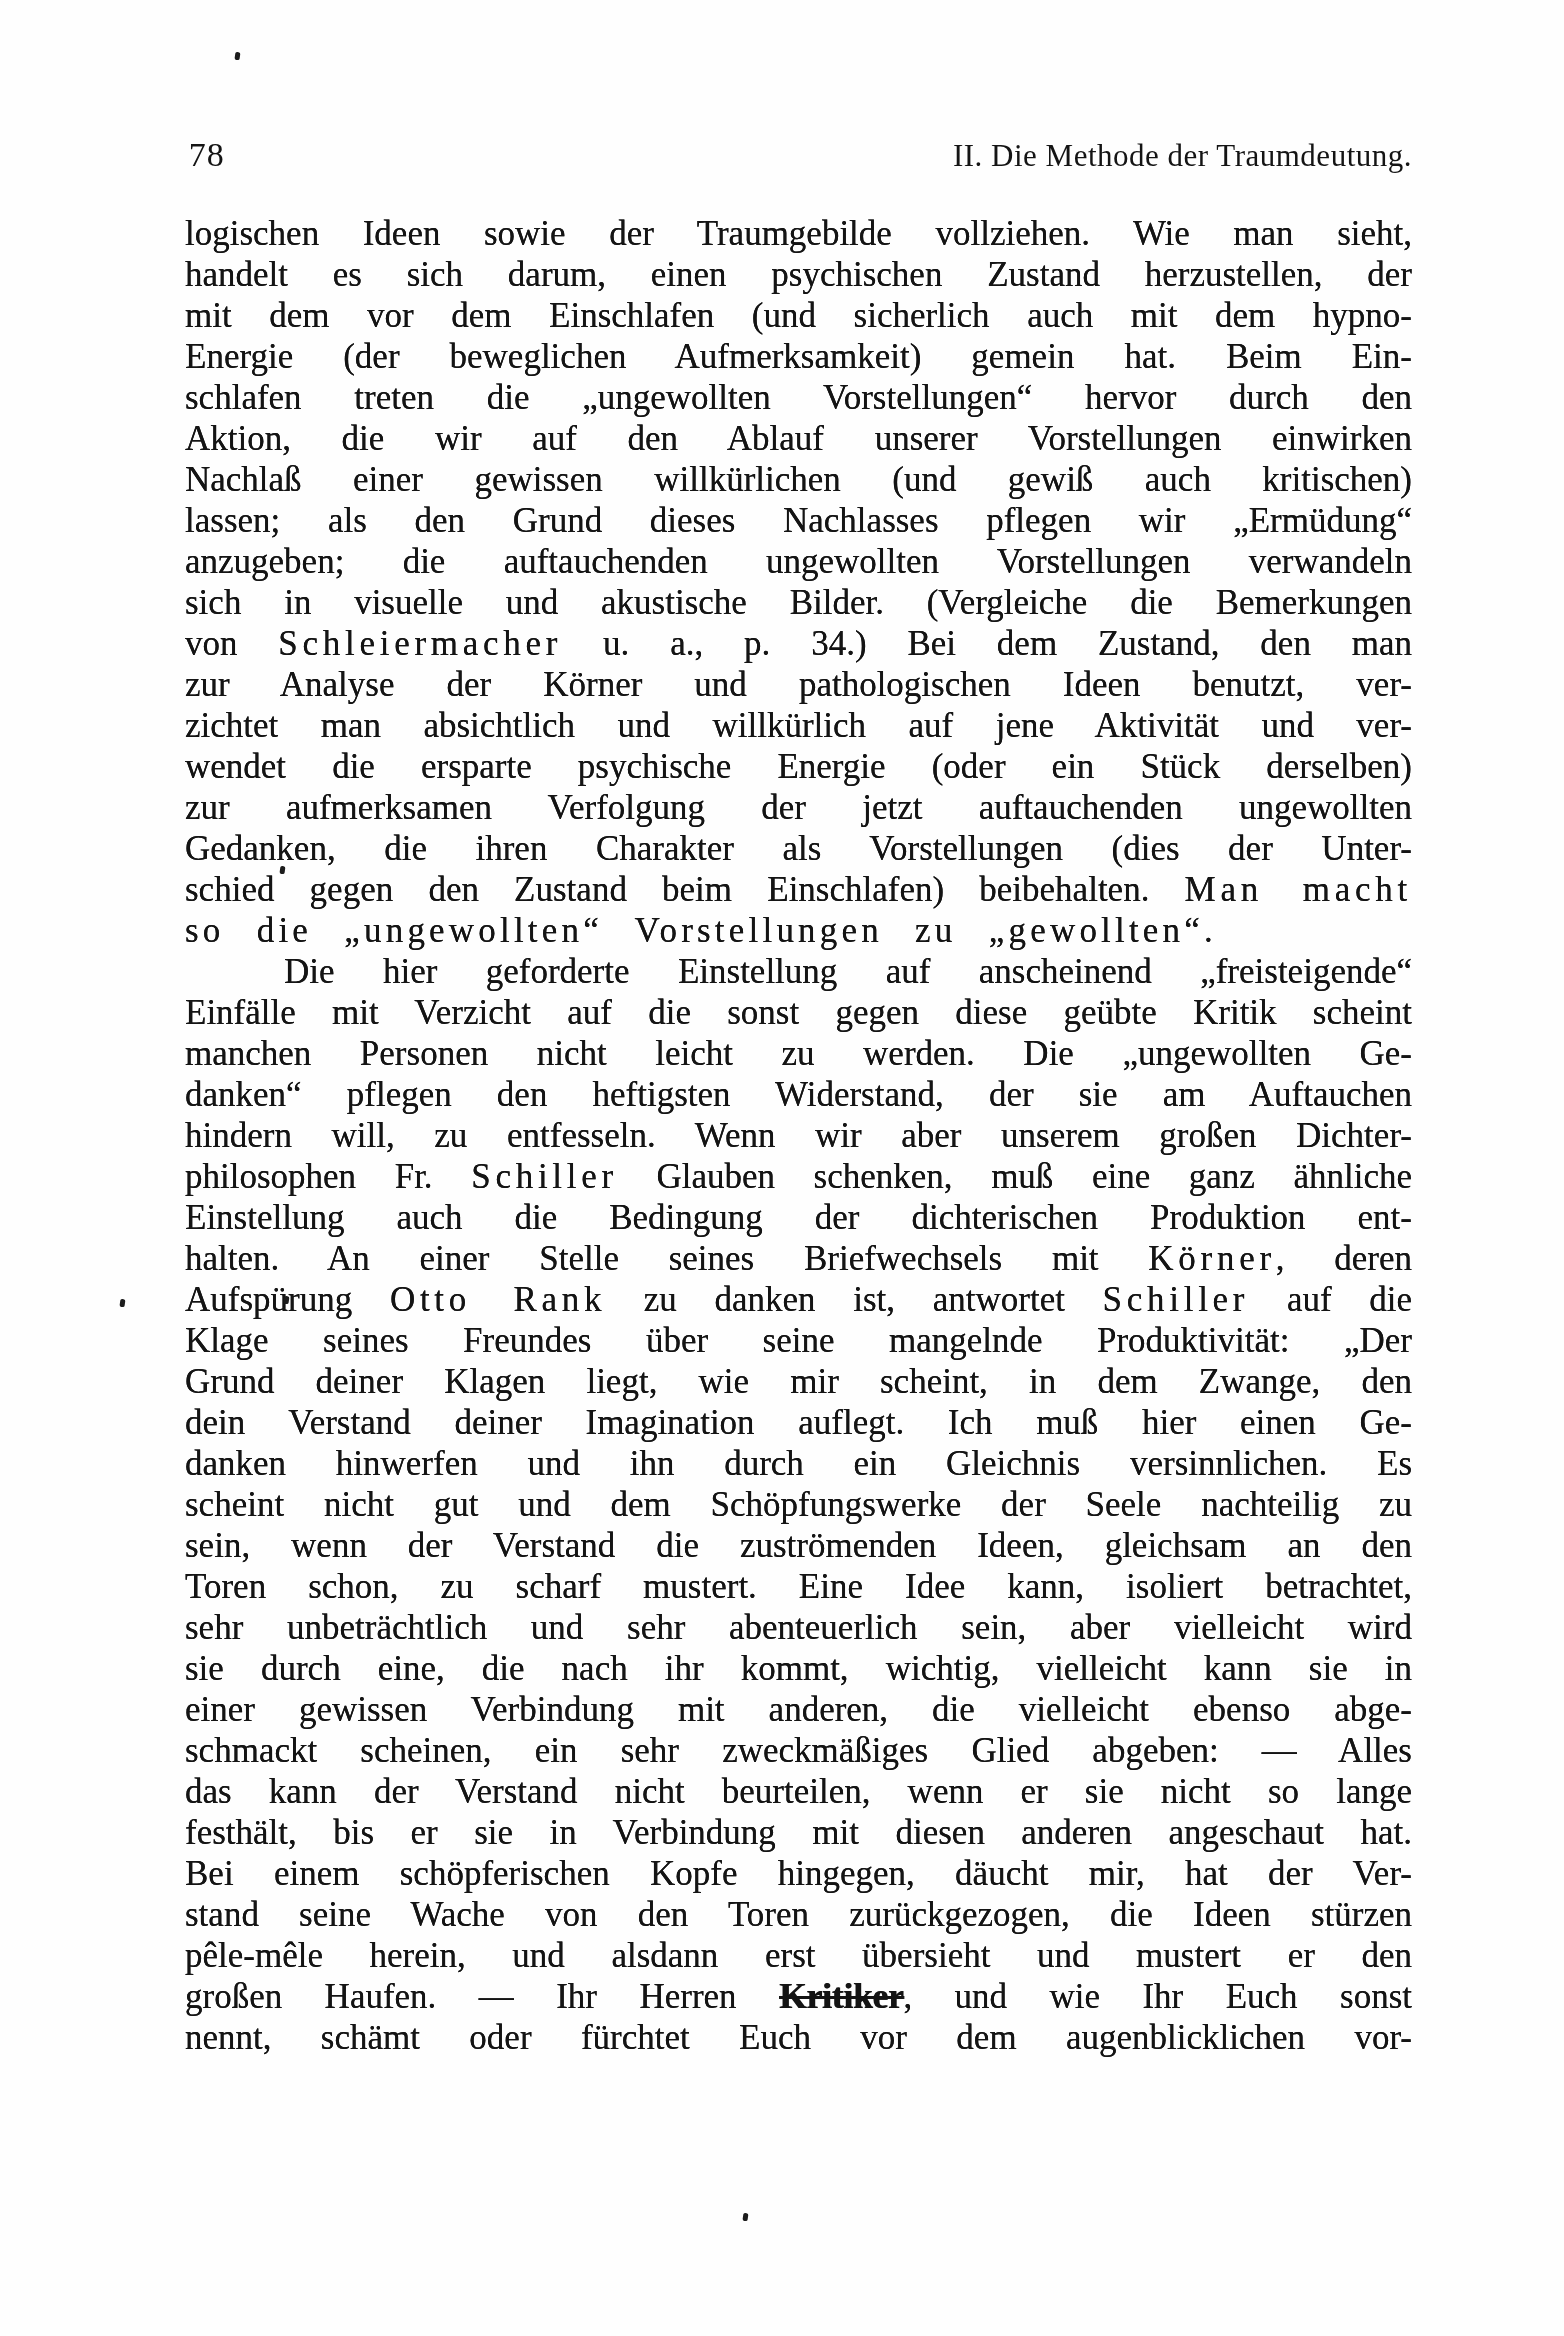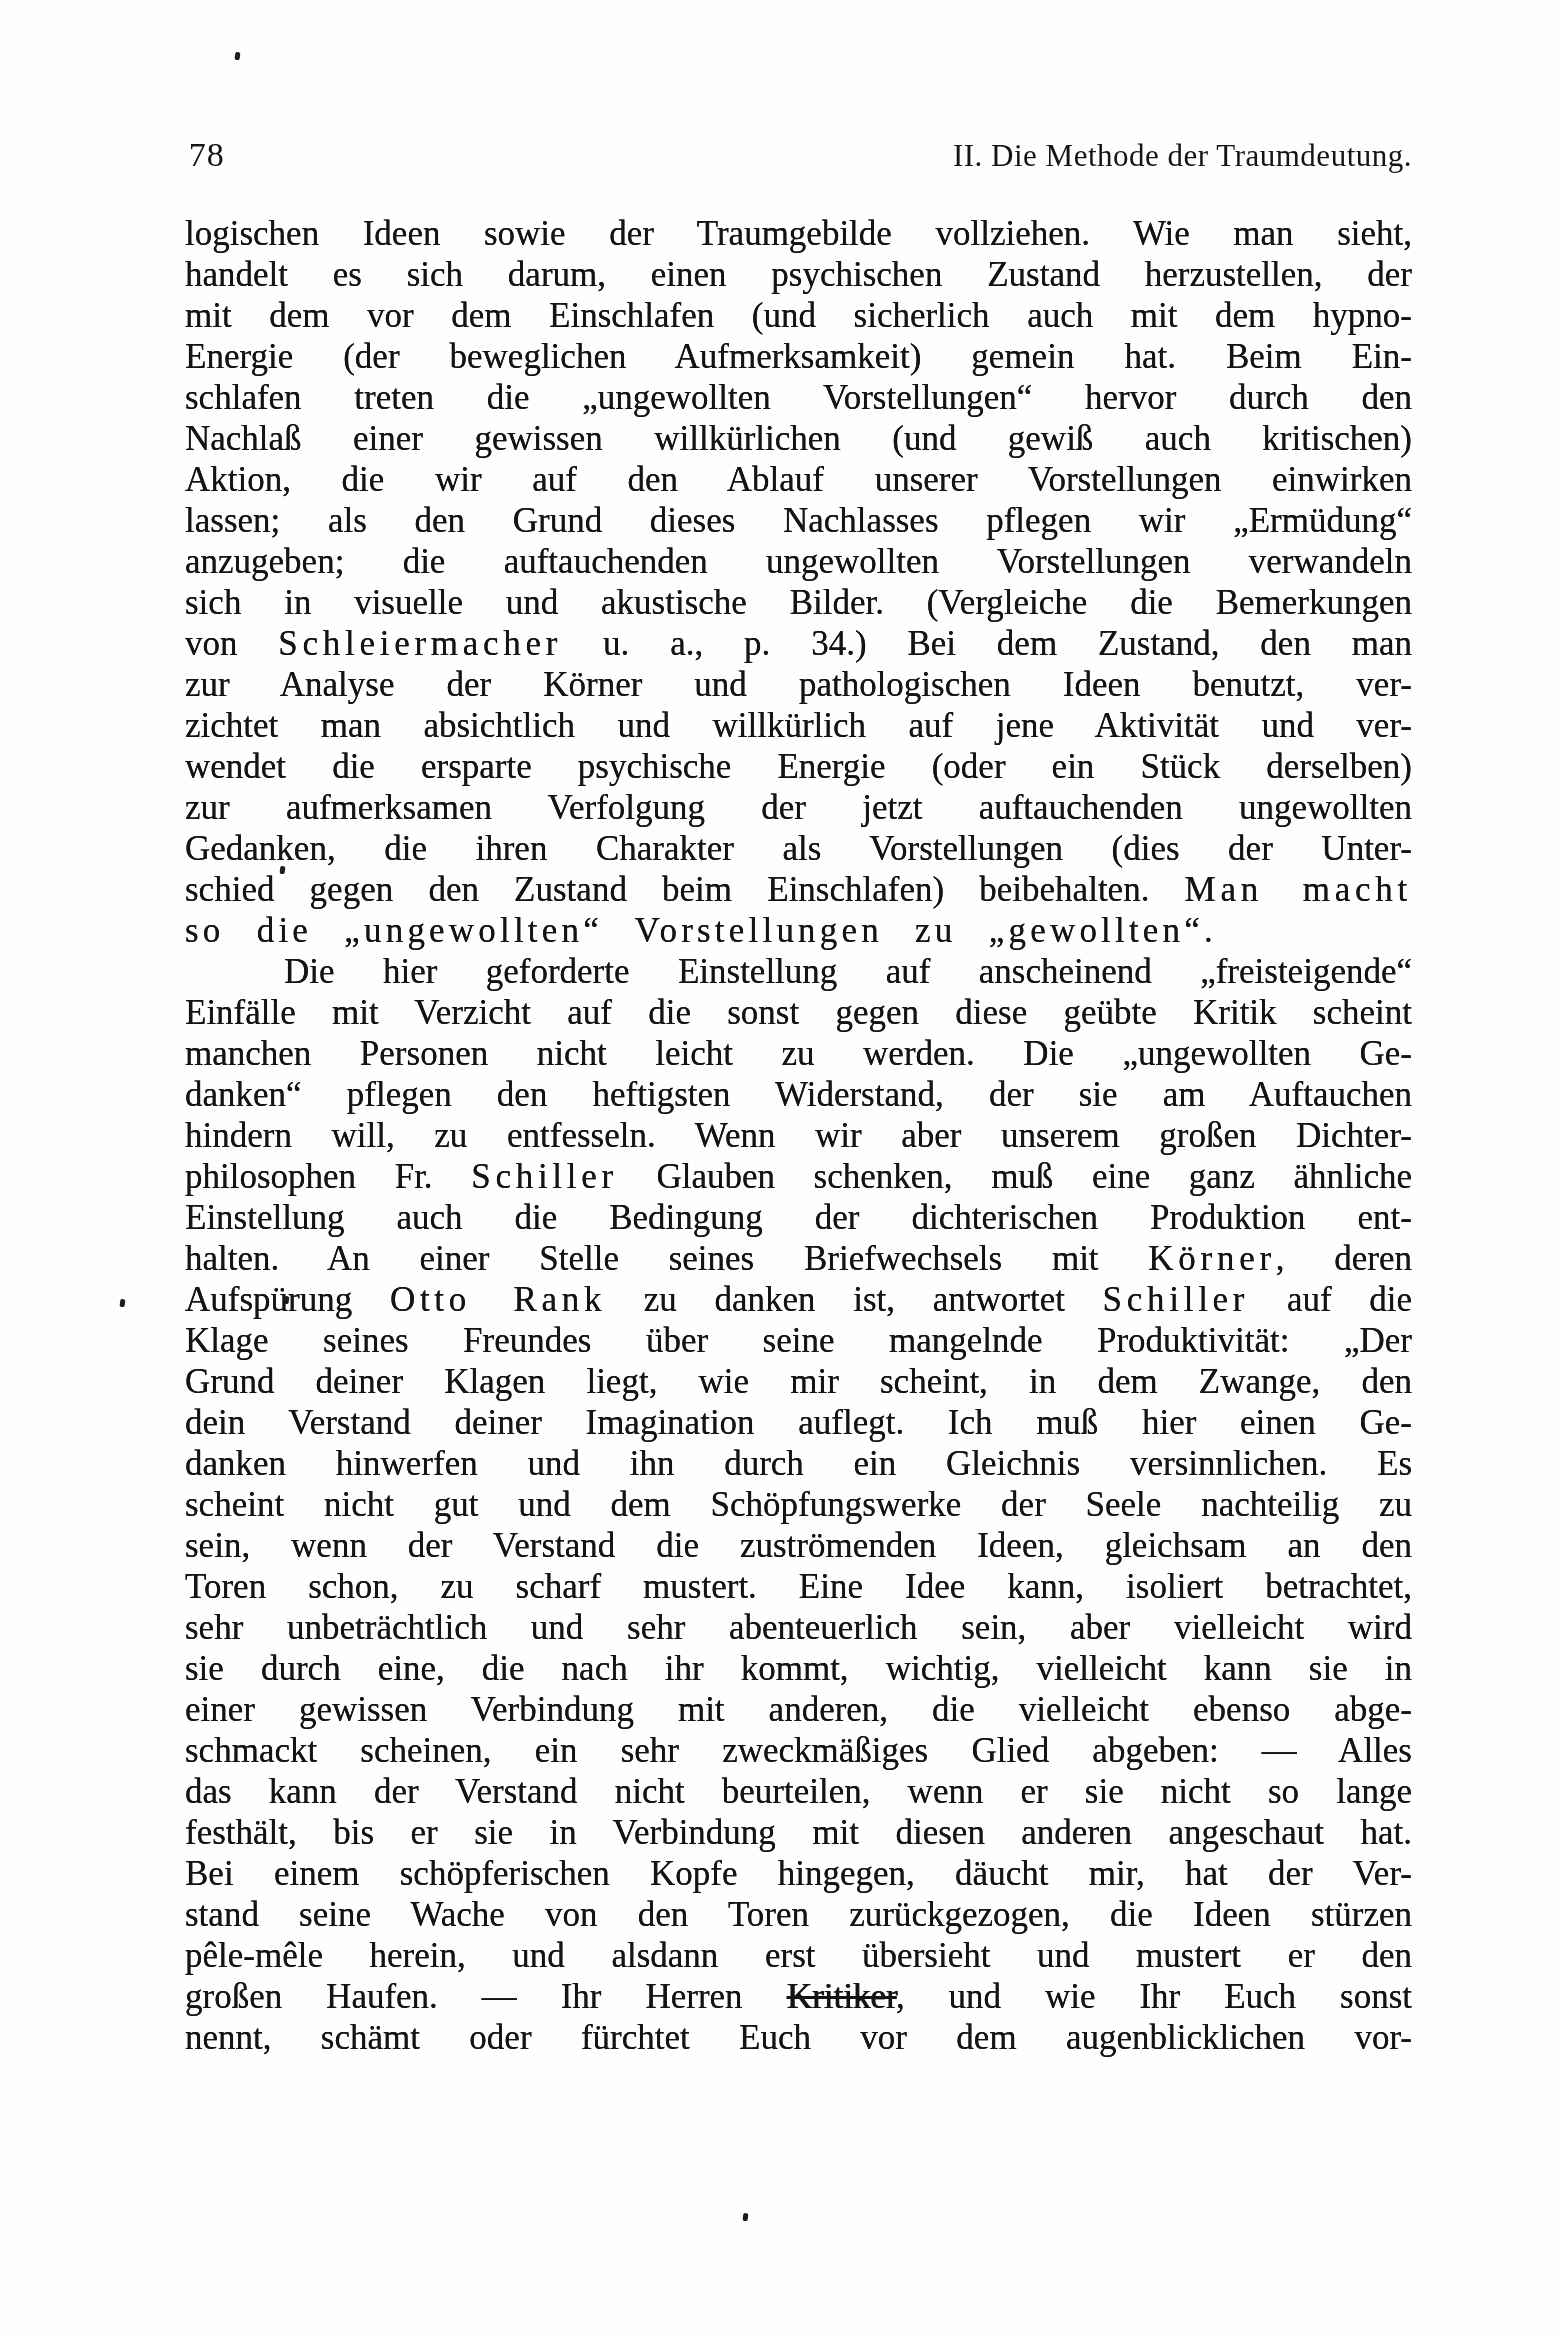--- a/index.html
+++ b/index.html
@@ -52,21 +52,21 @@
   .line.spaced-line{
     text-align:center;
     text-align-last:left;
     letter-spacing:0.12em;
     word-spacing:0.55em;
   }
   .gesperrt{
     letter-spacing:0.135em;
   }
   .smudge{
-    font-weight:normal;
+    font-weight:bold;
     text-decoration:line-through;
     text-decoration-thickness:2.8px;
     text-shadow:0.9px 0 0 var(--ink);
   }
   .speck{
     position:absolute;
     width:4.7px;height:7.5px;
     background:#1c1c1c;
     border-radius:1.9px;
     transform:rotate(8deg);
@@ -81,22 +81,22 @@
     <span class="page-number">78</span>
     <span class="running-title">II. Die Methode der Traumdeutung.</span>
   </div>
 
   <div class="textblock" id="textblock">
       <div class="line">logischen Ideen sowie der Traumgebilde vollziehen.  Wie man sieht,</div>
       <div class="line">handelt es sich darum, einen psychischen Zustand herzustellen, der</div>
       <div class="line">mit dem vor dem Einschlafen (und sicherlich auch mit dem hypno-</div>
       <div class="line">Energie (der beweglichen Aufmerksamkeit) gemein hat.  Beim Ein-</div>
       <div class="line">schlafen treten die „ungewollten Vorstellungen“ hervor durch den</div>
+      <div class="line">Aktion, die wir auf den Ablauf unserer Vorstellungen einwirken</div>
       <div class="line">Nachlaß einer gewissen willkürlichen (und gewiß auch kritischen)</div>
-      <div class="line">Aktion, die wir auf den Ablauf unserer Vorstellungen einwirken</div>
       <div class="line">lassen; als den Grund dieses Nachlasses pflegen wir „Ermüdung“</div>
       <div class="line">anzugeben; die auftauchenden ungewollten Vorstellungen verwandeln</div>
       <div class="line">sich in visuelle und akustische Bilder. (Vergleiche die Bemerkungen</div>
       <div class="line">von <span class="gesperrt">Schleiermacher</span> u. a., p. 34.)  Bei dem Zustand, den man</div>
       <div class="line">zur Analyse der Körner und pathologischen Ideen benutzt, ver-</div>
       <div class="line">zichtet man absichtlich und willkürlich auf jene Aktivität und ver-</div>
       <div class="line">wendet die ersparte psychische Energie (oder ein Stück derselben)</div>
       <div class="line">zur aufmerksamen Verfolgung der jetzt auftauchenden ungewollten</div>
       <div class="line">Gedanken, die ihren Charakter als Vorstellungen (dies der Unter-</div>
       <div class="line">schied gegen den Zustand beim Einschlafen) beibehalten.  <span class="gesperrt">Man macht</span></div>

